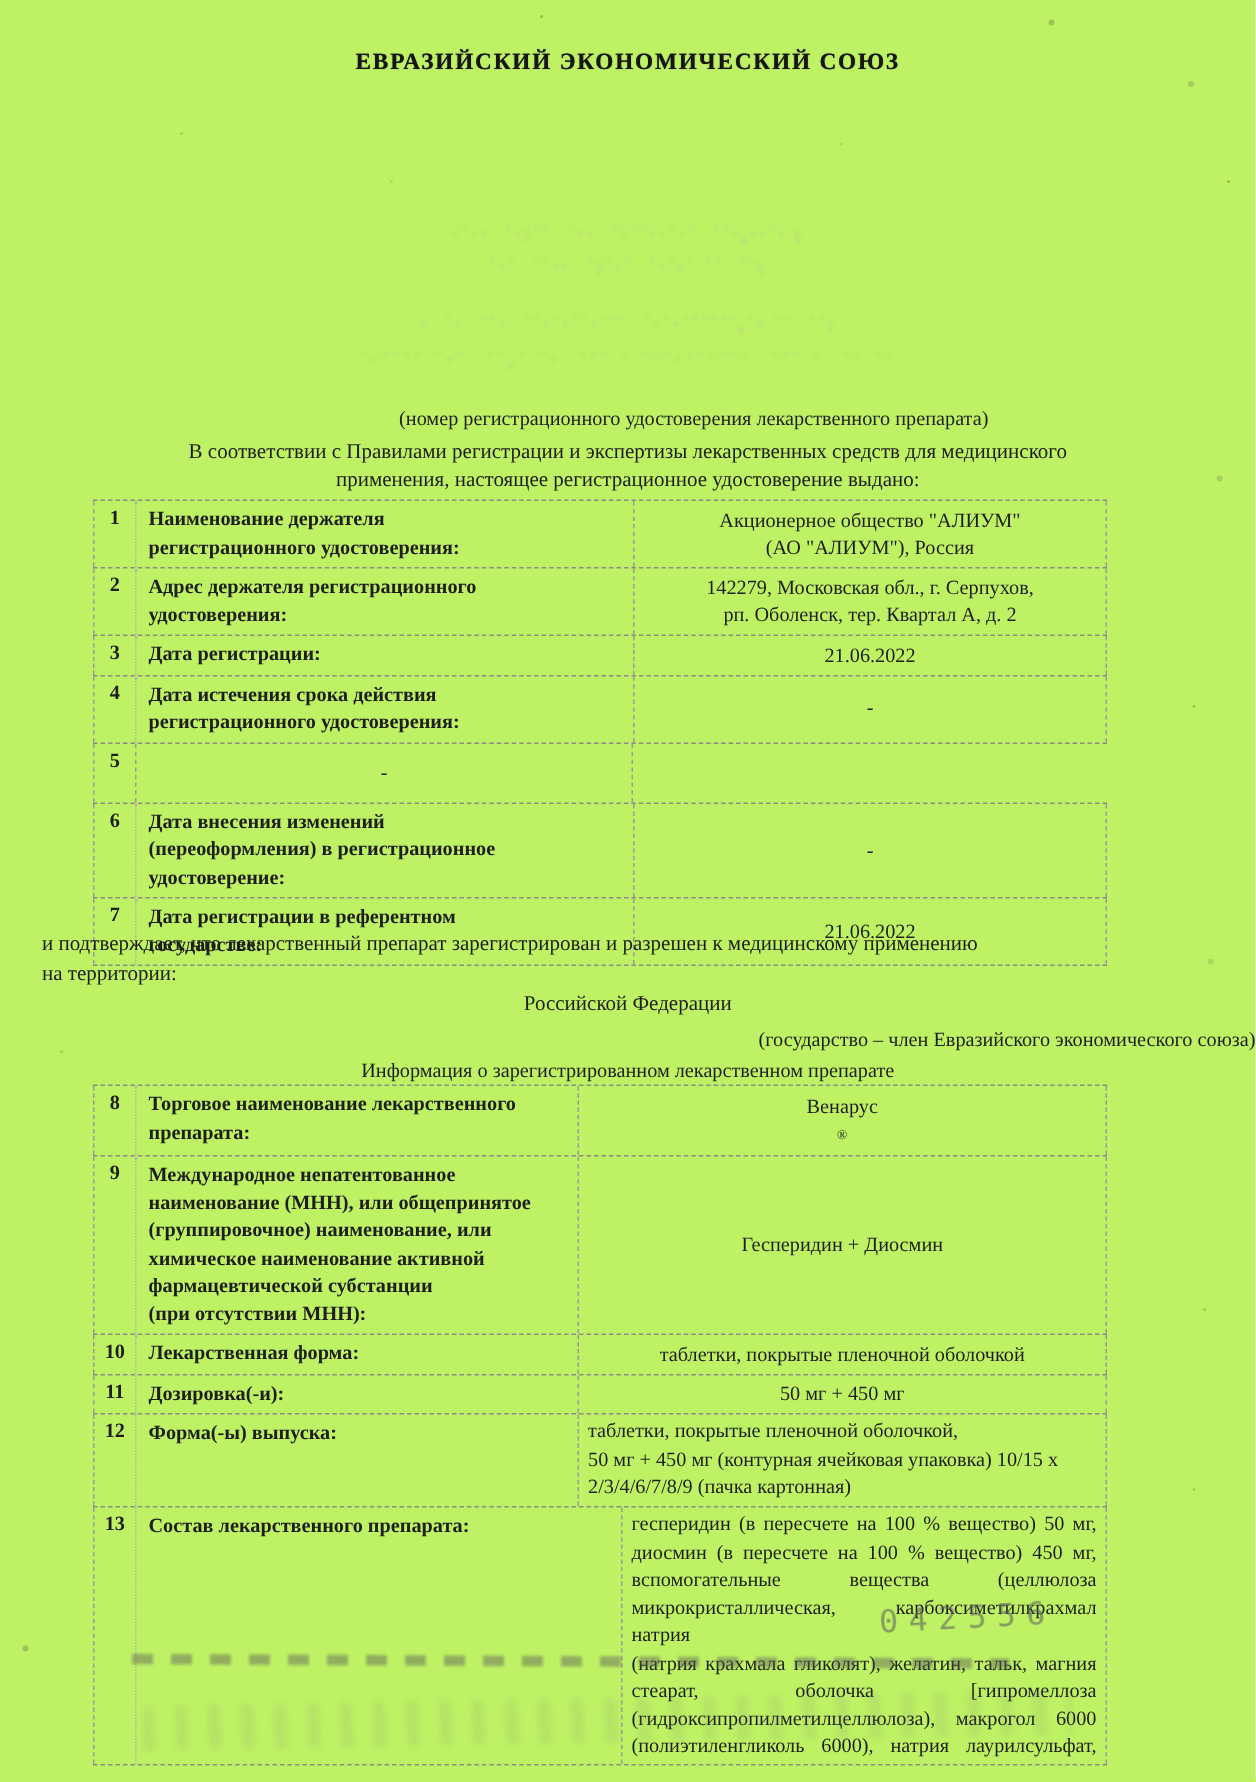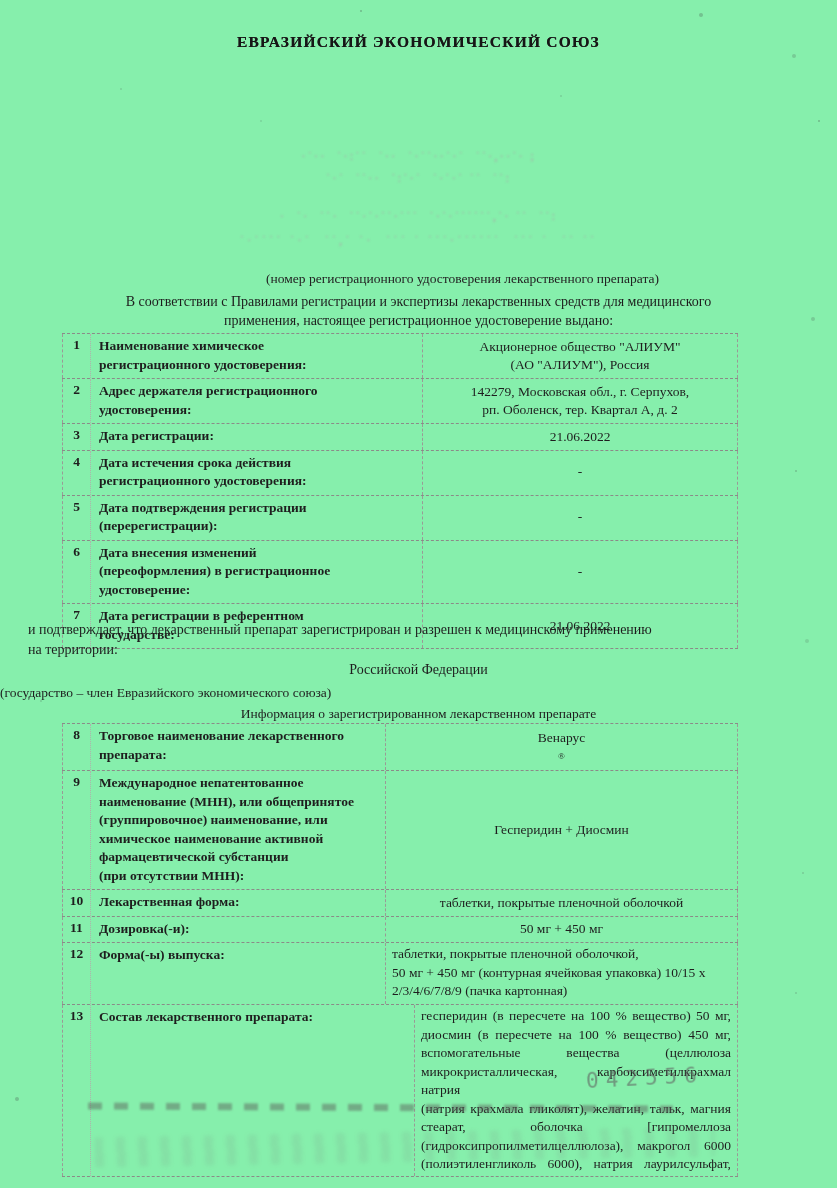--- a/index.html
+++ b/index.html
@@ -1,20 +1,20 @@
 <!DOCTYPE html>
 <html><head>
 <meta charset="utf-8">
 <style>
   html,body{margin:0;padding:0;background:#e8e8e6;}
   .page{
     position:relative;
     width:837px;height:1188px;
     margin:0 auto;
-    background:#86efac;
+    background:#bef264;
     font-family:"Liberation Serif","DejaVu Serif",serif;
     color:#1e1e1e;
     overflow:hidden;
   }
   
   .specks{position:absolute;left:0;top:0;width:2px;height:2px;background:transparent;border-radius:50%;
     box-shadow:
       700px 14px 0 1px rgba(60,60,60,.25), 360px 10px 0 0 rgba(60,60,60,.3),
       793px 55px 0 1px rgba(60,60,60,.2), 818px 120px 0 0 rgba(60,60,60,.3),
       120px 88px 0 0 rgba(60,60,60,.18), 812px 318px 0 1px rgba(60,60,60,.2),
@@ -77,21 +77,21 @@
   .cell-value.just{text-align:justify;text-align-last:justify;justify-content:flex-start;margin-left:29px;}
   .mh43{min-height:42px;} .mh21{min-height:20px;} .mh39{min-height:38px;}
   .mh40{min-height:39px;} .mh60{min-height:59px;} .mh47{min-height:46px;}
   .mh105{min-height:104px;} .mh22{min-height:21px;} .mh62{min-height:61px;}
   .mh150{min-height:148px;}
   .confirm{
     position:absolute;top:620px;left:28px;width:780px;
     font-size:14px;line-height:19.5px;color:#1d1d1d;white-space:pre-line;
   }
   .terr{position:absolute;top:662px;left:0;width:100%;text-align:center;font-size:14px;}
-  .terrcap{position:absolute;top:685px;left:0;width:100%;text-align:left;font-size:13.5px;}
+  .terrcap{position:absolute;top:685px;left:0;width:100%;text-align:right;font-size:13.5px;}
   .infohead{position:absolute;top:706px;left:0;width:100%;text-align:center;font-size:13.5px;}
   .reg-sup{font-size:9px;vertical-align:super;}
   .stamp{
     position:absolute;top:1066px;left:586px;
     font-size:21px;color:rgba(95,95,95,.6);letter-spacing:7px;
     transform:rotate(-3deg);filter:blur(.4px);
     font-family:"DejaVu Sans Mono",monospace;
   }
   .smudge1{
     position:absolute;top:1104px;left:88px;width:585px;height:7px;
@@ -117,21 +117,21 @@
   <div class="faded f3">·  ˙·  ˙˙·  ˙˙·˙·˙˙·˙˙˙  ˙·˙·˙˙˙˙˙˙,˙· ˙˙  ˙˙:</div>
   <div class="faded f4">˙·˙˙˙˙ ˙·˙  ˙˙,˙ ˙·  ˙˙˙ ˙ ˙˙˙·˙˙˙˙˙˙  ˙˙˙ ˙  ˙˙ ˙˙</div>
 
   <div class="regcap">(номер регистрационного удостоверения лекарственного препарата)</div>
   <div class="intro">В соответствии с Правилами регистрации и экспертизы лекарственных средств для медицинского
 применения, настоящее регистрационное удостоверение выдано:</div>
 
   <div class="rtable t1">
     <div class="trow mh43">
       <div class="cell-num">1</div>
-      <div class="cell-label">Наименование химическое
+      <div class="cell-label">Наименование держателя
 регистрационного удостоверения:</div>
       <div class="cell-value">Акционерное общество "АЛИУМ"
 (АО "АЛИУМ"), Россия</div>
     </div>
     <div class="trow mh43">
       <div class="cell-num">2</div>
       <div class="cell-label">Адрес держателя регистрационного
 удостоверения:</div>
       <div class="cell-value">142279, Московская обл., г. Серпухов,
 рп. Оболенск, тер. Квартал А, д. 2</div>
@@ -142,22 +142,20 @@
       <div class="cell-value">21.06.2022</div>
     </div>
     <div class="trow mh39">
       <div class="cell-num">4</div>
       <div class="cell-label">Дата истечения срока действия
 регистрационного удостоверения:</div>
       <div class="cell-value">-</div>
     </div>
     <div class="trow mh40">
       <div class="cell-num">5</div>
-      <div class="cell-label">Дата подтверждения регистрации
-(перерегистрации):</div>
       <div class="cell-value">-</div>
     </div>
     <div class="trow mh60">
       <div class="cell-num">6</div>
       <div class="cell-label">Дата внесения изменений
 (переоформления) в регистрационное
 удостоверение:</div>
       <div class="cell-value">-</div>
     </div>
     <div class="trow mh40">

